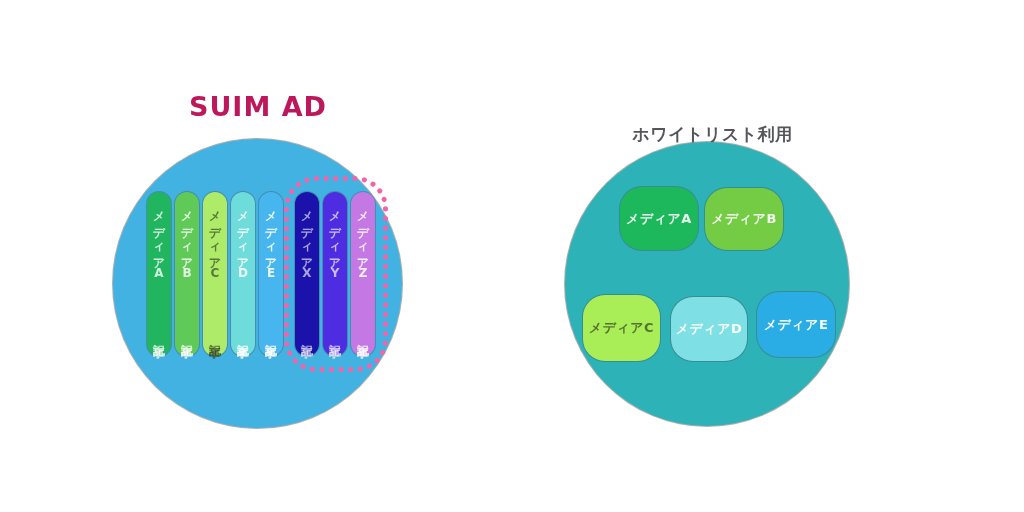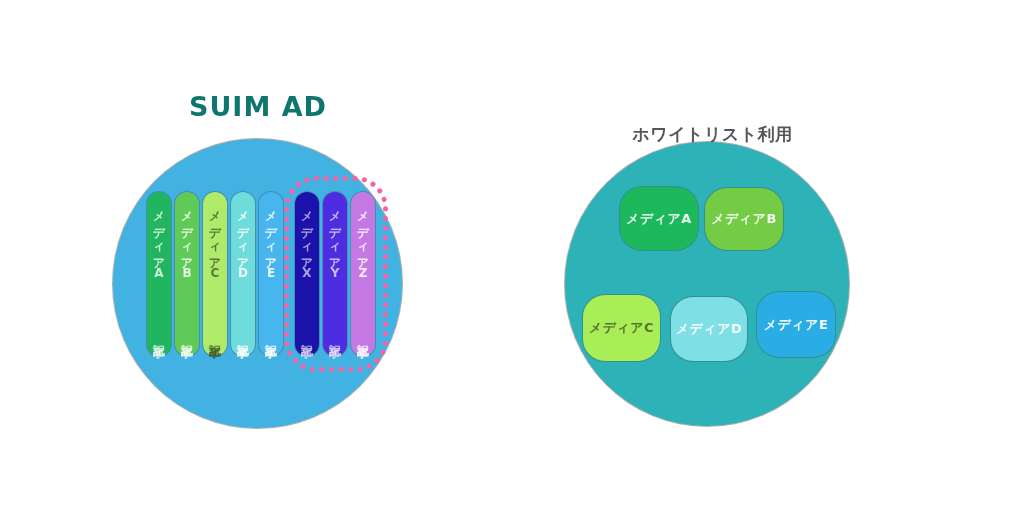--- a/index.html
+++ b/index.html
@@ -56,21 +56,21 @@
   .box-b{left:705px;top:188px;width:78px;height:62px;}
   .box-c{left:583px;top:295px;width:77px;height:66px;}
   .box-d{left:671px;top:297px;width:76px;height:64px;}
   .box-e{left:757px;top:292px;width:78px;height:65px;}
 </style>
 </head>
 <body>
 
 <div class="stage">
 
-  <h1 class="heading left-title" style="color: #0f766e;">SUIM AD</h1>
+  <h1 class="heading left-title" style="color: #be185d;">SUIM AD</h1>
 
   <div class="circle left-circle" style="background-color: rgb(66, 178, 226);"></div>
 
   <div class="pills">
     <div class="pill" style="background-color: rgb(33, 181, 95); color: rgba(255, 255, 255, 0.78);">
       <span class="vtext">メディアA</span>
       <span class="vtext">記事</span>
     </div>
     <div class="pill" style="background-color: rgb(95, 202, 87); color: rgba(255, 255, 255, 0.82);">
       <span class="vtext">メディアB</span>

